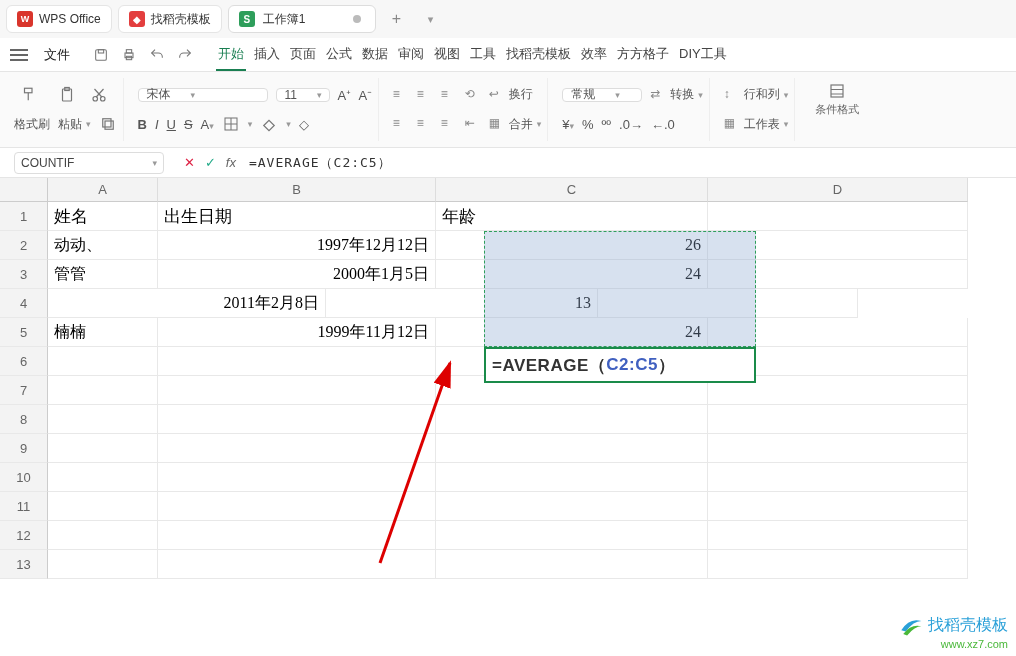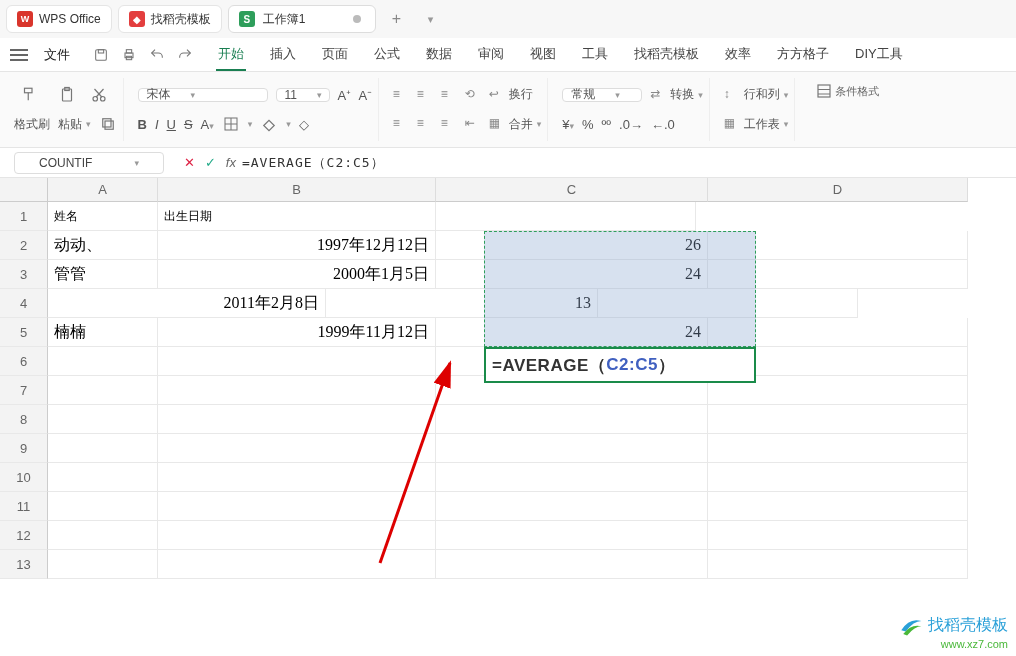--- a/index.html
+++ b/index.html
@@ -11,53 +11,53 @@
 .doc-tab{display:flex;align-items:center;gap:8px;padding:4px 14px 4px 10px;border-radius:6px;background:#fff;border:1px solid #ddd;height:28px}
 .doc-tab .sicon{width:16px;height:16px;background:#2e9e5b;border-radius:3px;color:#fff;font-size:10px;display:flex;align-items:center;justify-content:center;font-weight:bold}
 .doc-tab .dot{width:8px;height:8px;border-radius:50%;background:#bbb;margin-left:40px}
 .plus-tab{width:28px;height:28px;display:flex;align-items:center;justify-content:center;color:#888;font-size:16px;border-radius:4px}
 .menubar{height:34px;display:flex;align-items:center;padding:0 10px;gap:4px;border-bottom:1px solid #e5e5e5;background:#fff}
 .hamb{width:18px;display:flex;flex-direction:column;gap:3px;margin-right:6px}
 .hamb span{height:2px;background:#666}
 .menu-file{font-size:13px;padding:4px 6px;color:#222}
 .qat{display:flex;gap:10px;margin:0 12px;color:#777}
 .qat svg{width:16px;height:16px}
-.menu-tabs{display:flex;gap:22px;margin-left:6px}
+.menu-tabs{display:flex;gap:6px;margin-left:6px}
 .menu-tab{font-size:13px;color:#444;padding:6px 2px;cursor:pointer}
 .menu-tab.active{color:#1a7f52;border-bottom:2px solid #1a7f52;font-weight:500}
 .ribbon{height:76px;background:#fafafa;border-bottom:1px solid #e5e5e5;display:flex;align-items:stretch;padding:6px 8px;gap:8px}
 .rgrp{display:flex;flex-direction:column;justify-content:space-between;padding:2px 6px;border-right:1px solid #eee}
 .rgrp.norule{border-right:none}
 .rrow{display:flex;align-items:center;gap:8px;height:30px}
-.rbtn-v{display:flex;flex-direction:row;align-items:center;gap:2px;font-size:11px;color:#666;padding:2px 6px}
+.rbtn-v{display:flex;flex-direction:column;align-items:center;gap:2px;font-size:11px;color:#666;padding:2px 6px}
 .ricon{width:18px;height:18px;color:#777;display:flex;align-items:center;justify-content:center}
 .sel{border:1px solid #ddd;background:#fff;border-radius:4px;height:14px;display:flex;align-items:center;padding:0 8px;font-size:12px;color:#555;gap:20px}
 .chev{font-size:9px;color:#999}
 .small-i{width:16px;height:16px;color:#888}
 .ink{color:#555;font-size:13px}
 .txtbtn{font-size:12px;color:#555;display:flex;align-items:center;gap:4px}
 .namebox-row{height:30px;border-bottom:1px solid #e5e5e5;display:flex;align-items:center;background:#fff}
-.namebox{width:150px;height:22px;border:1px solid #ddd;border-radius:4px;margin:8px 14px;display:flex;align-items:center;justify-content:space-between;padding:0 24px;font-size:12px;color:#444}
+.namebox{width:150px;height:22px;border:1px solid #ddd;border-radius:4px;margin:8px 14px;display:flex;align-items:center;justify-content:space-between;padding:0 6px;font-size:12px;color:#444}
 .fx-controls{display:flex;align-items:center;gap:10px;margin-left:6px}
 .fx-x{color:#d24;font-size:13px}
 .fx-chk{color:#2a8;font-size:13px}
 .fx-f{font-style:italic;color:#666;font-size:13px}
-.formula-inp{margin-left:6px;font-family:"Consolas",monospace;font-size:13px;color:#333;letter-spacing:1px}
+.formula-inp{margin-left:13px;font-family:"Consolas",monospace;font-size:13px;color:#333;letter-spacing:1px}
 .sheet{position:relative;background:#fff;height:478px;overflow:hidden}
 .corner{position:absolute;left:0;top:0;width:48px;height:24px;background:#f3f3f3;border-right:1px solid #ccc;border-bottom:1px solid #ccc}
 .colheads{position:absolute;left:48px;top:0;height:24px;display:flex}
 .ch{background:#f3f3f3;border-right:1px solid #ddd;border-bottom:1px solid #ccc;display:flex;align-items:center;justify-content:center;color:#666;font-size:13px}
 .ch.A{width:110px}.ch.B{width:278px}.ch.C{width:272px}.ch.D{width:260px}
 .rowheads{position:absolute;left:0;top:24px;width:48px}
 .rh{height:29px;background:#f3f3f3;border-right:1px solid #ccc;border-bottom:1px solid #e8e8e8;display:flex;align-items:center;justify-content:center;color:#666;font-size:13px}
 .cells{position:absolute;left:48px;top:24px}
 .row{display:flex;height:29px}
 .cell{border-right:1px solid #e8e8e8;border-bottom:1px solid #e8e8e8;display:flex;align-items:center;padding:0 6px;font-size:16px;font-family:"SimSun","宋体",serif;color:#000}
 .cell.A{width:110px}.cell.B{width:278px;justify-content:flex-end}.cell.C{width:272px;justify-content:flex-end}.cell.D{width:260px}
-.row:first-child .cell{font-size:12px}
+.row:first-child .cell{font-size:17px}
 .row:first-child .cell.B{justify-content:flex-start}
 .row:first-child .cell.C{justify-content:flex-start}
 .sel-range{position:absolute;left:436px;top:29px;width:272px;height:116px;background:rgba(140,170,210,0.35);border:1.5px dashed #2e9e5b;pointer-events:none}
 .active-cell{position:absolute;left:436px;top:145px;width:272px;height:29px;border:2px solid #1a8b4a;background:#fff;display:flex;align-items:center;padding:16px 6px;font-family:"Consolas","SimSun",monospace;font-size:17px}
 .active-cell b{font-weight:bold;letter-spacing:0.5px}
 .active-cell .ref{color:#4060c0}
 .tooltip{position:absolute;left:458px;top:175px;border:1px solid #888;background:#ffffe1;padding:2px 6px;font-size:12px;font-family:"SimSun",monospace;box-shadow:2px 2px 3px rgba(0,0,0,0.15)}
 .tooltip u{text-decoration:underline}
 .arrow-svg{position:absolute;left:360px;top:175px;pointer-events:none}
 .watermark{position:absolute;right:8px;bottom:6px;text-align:right}
@@ -324,20 +324,21 @@
     <div class="rh">9</div>
     <div class="rh">10</div>
     <div class="rh">11</div>
     <div class="rh">12</div>
     <div class="rh">13</div>
   </div>
   <div class="cells">
     <div class="row">
         <div class="cell A">姓名</div>
         <div class="cell B">出生日期</div>
+        <div class="cell C">年龄</div>
         <div class="cell D"></div>
       </div>
     <div class="row">
         <div class="cell A">动动、</div>
         <div class="cell B">1997年12月12日</div>
         <div class="cell C">26</div>
         <div class="cell D"></div>
       </div>
     <div class="row">
         <div class="cell A">管管</div>

